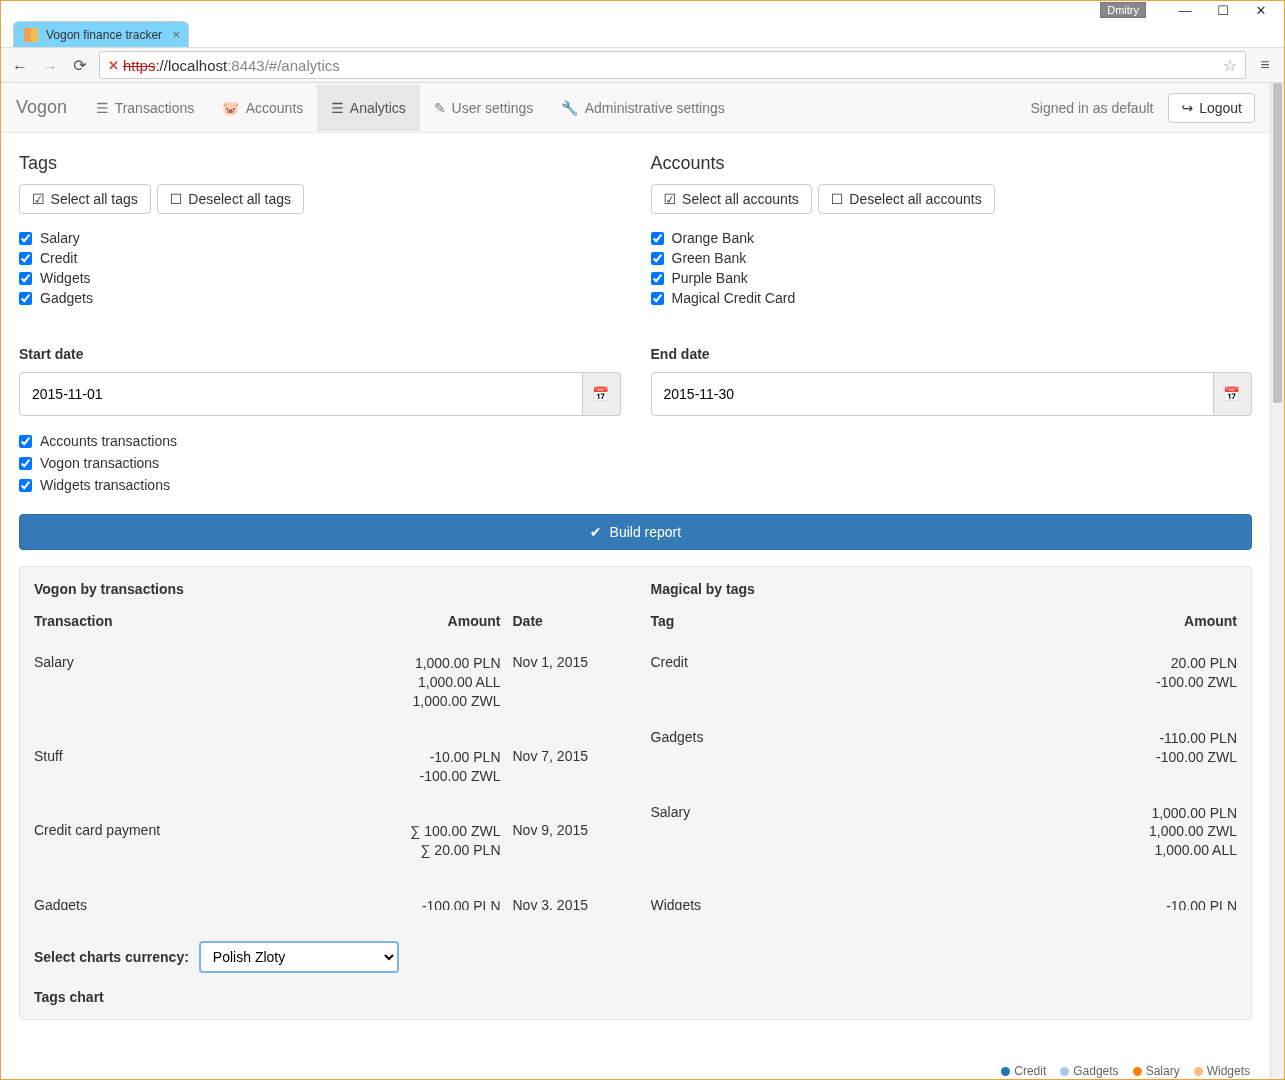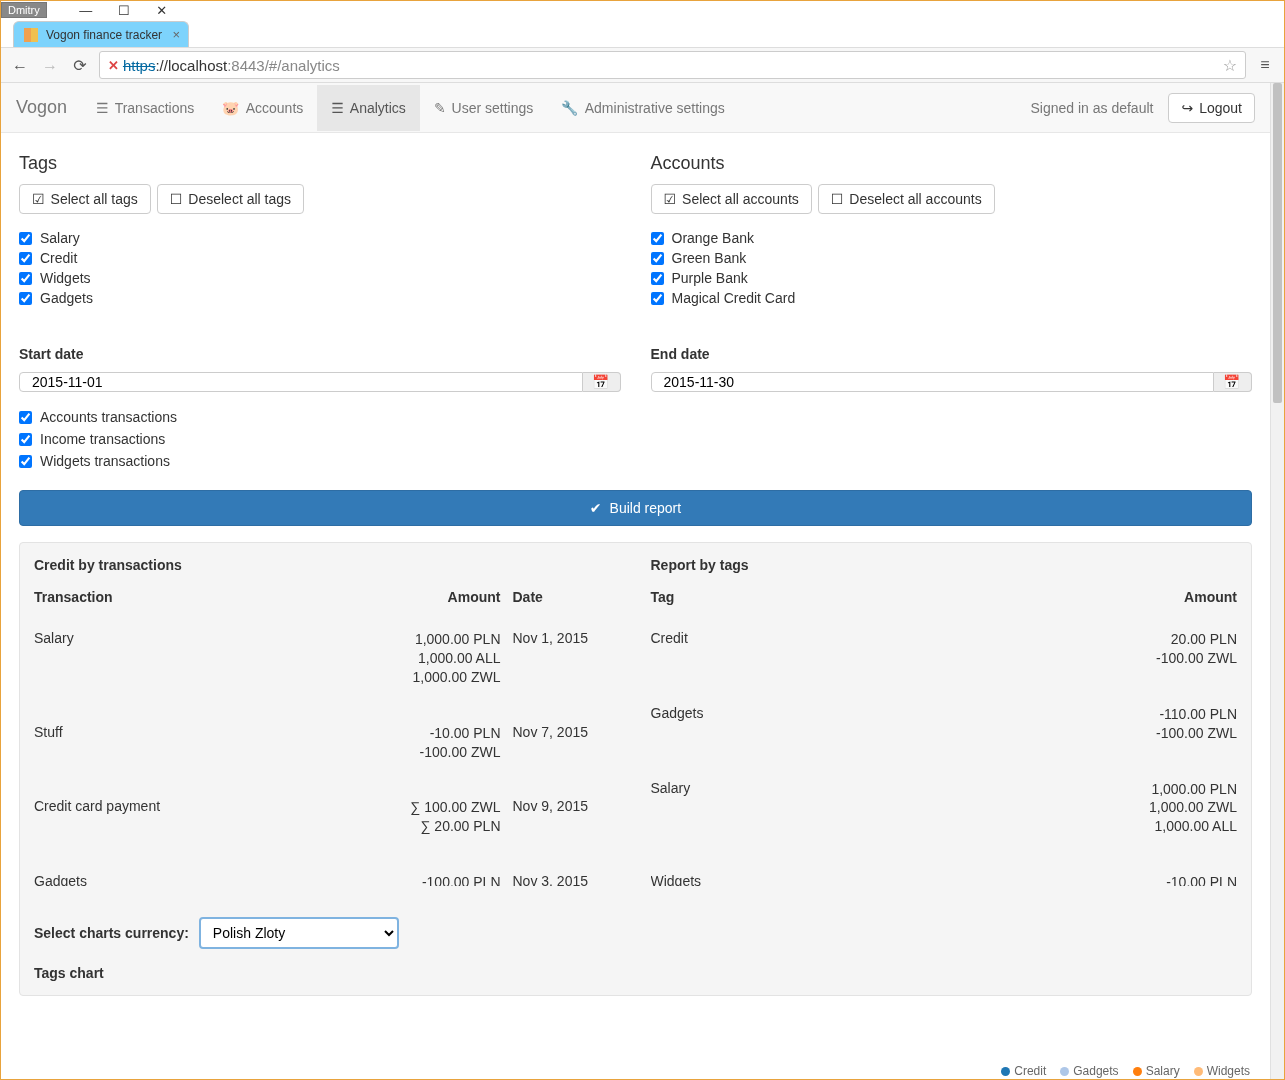--- a/index.html
+++ b/index.html
@@ -1,33 +1,33 @@
 <!DOCTYPE html>
 <html><head>
 <meta charset="utf-8">
 <style>
 * { box-sizing: border-box; margin: 0; padding: 0; }
 body { font-family: "Helvetica Neue", Helvetica, Arial, sans-serif; font-size: 14px; color: #333; background: #fff; width: 1285px; height: 1080px; overflow: hidden; border: 1px solid #e8a33d; }
 
 
 .browser-top { background: #fff; }
-.titlebar { height: 18px; background: #fff; display: flex; align-items: center; padding-right: 4px; }
+.titlebar { height: 18px; background: #fff; display: flex; justify-content: flex-end; align-items: center; padding-right: 4px; }
 .titlebar .profile-badge { background: #888; color: #fff; font-size: 11px; padding: 1px 6px; margin-right: 20px; border: 1px solid #777; }
 .titlebar .win-btn { width: 38px; height: 16px; display: flex; align-items: center; justify-content: center; color: #333; font-size: 13px; }
 .tab-strip { height: 28px; display: flex; align-items: flex-end; padding-left: 12px; background: #fff; }
 .tab { display: flex; align-items: center; background: #7dd3fc; border: 1px solid #ccc; border-bottom: none; border-top-left-radius: 6px; border-top-right-radius: 6px; height: 26px; padding: 0 26px 0 10px; position: relative; min-width: 160px; }
 .tab .favicon { width: 14px; height: 14px; background: linear-gradient(90deg, #f0a050 50%, #f0c050 50%); margin-right: 8px; }
 .tab .tab-title { font-size: 12px; color: #333; }
 .tab .tab-close { position: absolute; right: 8px; font-size: 13px; color: #666; }
 .omnibar-row { height: 36px; display: flex; align-items: center; border-top: 1px solid #ddd; border-bottom: 1px solid #ddd; padding: 0 8px; gap: 8px; background: #f7f7f7; }
 .nav-btn { width: 22px; height: 22px; display: flex; align-items: center; justify-content: center; color: #555; font-size: 16px; }
 .nav-btn.disabled { color: #bbb; }
 .omnibox { flex: 1; display: flex; align-items: center; border: 1px solid #ccc; border-radius: 3px; height: 28px; padding: 0 8px; background: #fff; font-size: 15px; color: #333; }
 .omnibox .lock { color: #d44; font-weight: bold; margin-right: 4px; font-size: 13px; }
-.omnibox .proto { text-decoration: line-through; color: #0369a1; }
+.omnibox .proto { text-decoration: line-through; color: #b91c1c; }
 .omnibox .host { color: #333; }
 .omnibox .path { color: #888; }
 .omnibox .star { margin-left: auto; color: #999; font-size: 16px; }
 .menu-btn { width: 22px; height: 22px; display: flex; align-items: center; justify-content: center; color: #555; font-size: 16px; }
 
 
 .page-wrapper { height: calc(1080px - 18px - 28px - 36px); overflow: hidden; display: flex; }
 .page-scroll { flex: 1; overflow-y: hidden; position: relative; }
 .page-scrollbar { width: 14px; background: #f1f1f1; border-left: 1px solid #e0e0e0; position: relative; }
 .page-scrollbar-thumb { position: absolute; left: 2px; right: 2px; top: 0; height: 320px; background: #c1c1c1; border-radius: 2px; }
@@ -49,21 +49,21 @@
 .checkbox-list { border-right: 14px solid transparent; position: relative; height: 100px; overflow-y: auto; }
 .checkbox-list::-webkit-scrollbar { width: 14px; }
 .checkbox-list::-webkit-scrollbar-track { background: #f1f1f1; }
 .checkbox-list::-webkit-scrollbar-thumb { background: #c1c1c1; }
 .check-item { display: flex; align-items: center; gap: 8px; padding: 2px 0; }
 .check-item input { width: 13px; height: 13px; }
 .check-item label { color: #333; }
 
 .date-label { font-weight: bold; font-size: 14px; margin: 18px 0 10px; display: block; }
 .input-group { display: flex; }
-.input-group input { flex: 1; border: 1px solid #ccc; border-radius: 4px 0 0 4px; padding: 7px 12px; font-size: 14px; height: 20px; }
+.input-group input { flex: 1; border: 1px solid #ccc; border-radius: 4px 0 0 4px; padding: 7px 12px; font-size: 14px; height: 44px; }
 .input-group .addon { border: 1px solid #ccc; border-left: none; border-radius: 0 4px 4px 0; background: #eee; width: 38px; display: flex; align-items: center; justify-content: center; color: #555; }
 
 .tx-types { margin-top: 14px; }
 .tx-types .check-item { padding: 3px 0; }
 
 .btn-primary-wide { display: flex; align-items: center; justify-content: center; gap: 8px; background: #337ab7; border: 1px solid #2e6da4; color: #fff; width: 100%; padding: 9px 12px; border-radius: 4px; font-size: 14px; margin-top: 18px; cursor: pointer; }
 
 .report-panel { margin-top: 16px; background: #f5f5f5; border: 1px solid #e3e3e3; border-radius: 4px; padding: 14px; }
 .report-col-title { font-weight: bold; font-size: 14px; margin-bottom: 10px; }
 .report-table-head { display: flex; font-weight: bold; padding: 6px 0; }
@@ -228,21 +228,21 @@
         <input type="text" value="2015-11-01" style="">
         <span class="addon">📅</span>
       </div>
       <div class="tx-types">
         <div class="check-item">
                 <input type="checkbox" checked="" style="">
                 <label>Accounts transactions</label>
               </div>
         <div class="check-item">
                 <input type="checkbox" checked="" style="">
-                <label>Income transactions</label>
+                <label>Vogon transactions</label>
               </div>
         <div class="check-item">
                 <input type="checkbox" checked="" style="">
                 <label>Widgets transactions</label>
               </div>
       </div>
     </div>
     <div class="col">
       <label class="date-label">End date</label>
       <div class="input-group">
@@ -253,21 +253,21 @@
   </div>
 
   <button class="btn-primary-wide">
           <span>✔</span>
           <span>Build report</span>
         </button>
 
   <div class="report-panel">
     <div class="row">
       <div class="col">
-        <div class="report-col-title">Credit by transactions</div>
+        <div class="report-col-title">Vogon by transactions</div>
         <div class="report-table-head">
           <div class="rt-col-tx">Transaction</div>
           <div class="rt-col-amt">Amount</div>
           <div class="rt-col-date">Date</div>
         </div>
         <div class="report-scroll" id="report-tx-rows">
                 <div class="report-row">
                   <div class="rt-col-tx">Salary</div>
                   <div class="rt-col-amt">
                     <div>1,000.00 PLN</div>
@@ -295,21 +295,21 @@
                 <div class="report-row cutoff">
                   <div class="rt-col-tx">Gadgets</div>
                   <div class="rt-col-amt">
                     <div>-100.00 PLN</div>
                   </div>
                   <div class="rt-col-date">Nov 3, 2015</div>
                 </div>
               </div>
       </div>
       <div class="col">
-        <div class="report-col-title">Report by tags</div>
+        <div class="report-col-title">Magical by tags</div>
         <div class="report-table-head">
           <div class="rt-col-tag">Tag</div>
           <div class="rt-col-amt2">Amount</div>
         </div>
         <div class="report-scroll" id="report-tags-rows">
                 <div class="report-row">
                   <div class="rt-col-tag">Credit</div>
                   <div class="rt-col-amt2">
                     <div>20.00 PLN</div>
                     <div>-100.00 ZWL</div>

